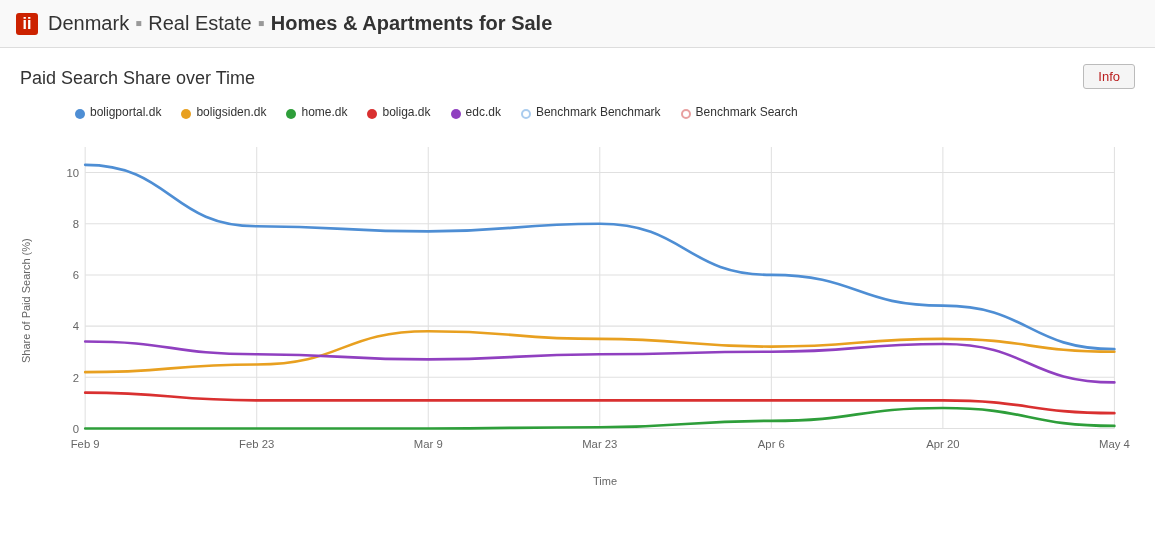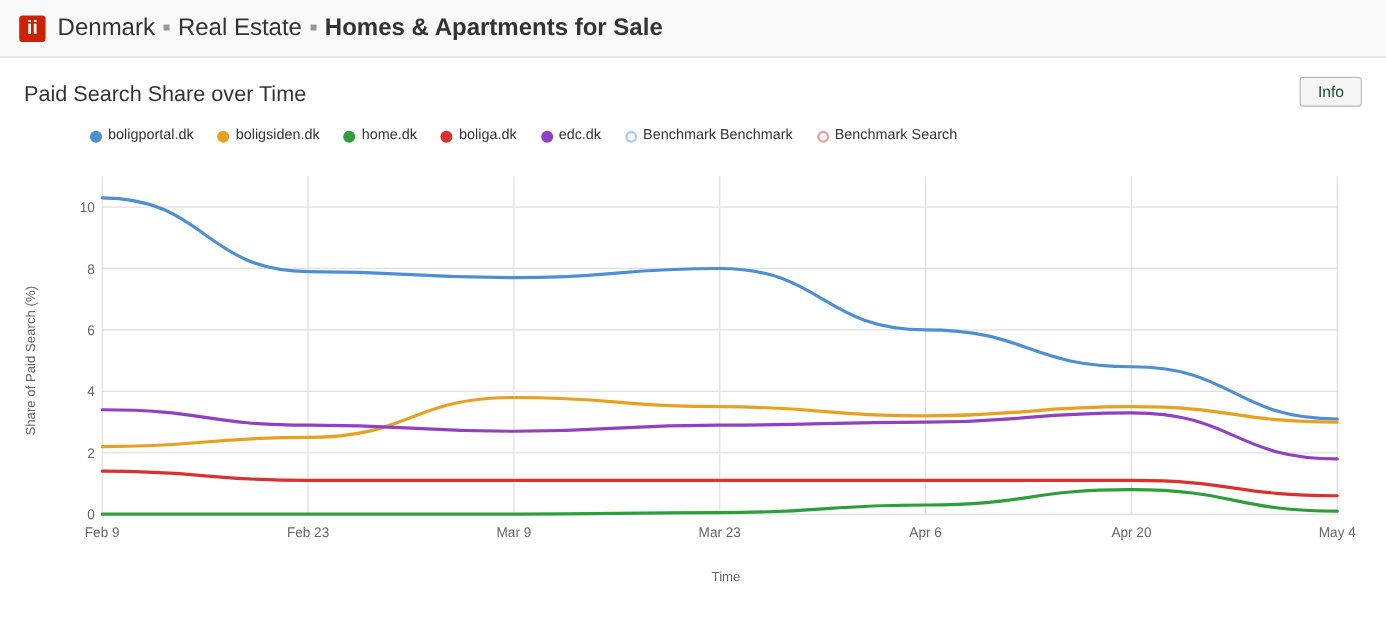--- a/index.html
+++ b/index.html
@@ -40,21 +40,21 @@
       gap: 12px;
     }
     .chart-title { font-size: 18px; font-weight: normal; color: #333; }
     .info-btn {
       padding: 4px 14px;
       border: 1px solid #bbb;
       border-radius: 3px;
       background: #f5f5f5;
       cursor: pointer;
       font-size: 13px;
-      color: #14532d;
+      color: #b91c1c;
     }
 
     
     .legend {
       display: flex; flex-wrap: wrap;
       gap: 4px 20px;
       margin-bottom: 12px;
       padding-left: 55px;
     }
     .legend-item {

